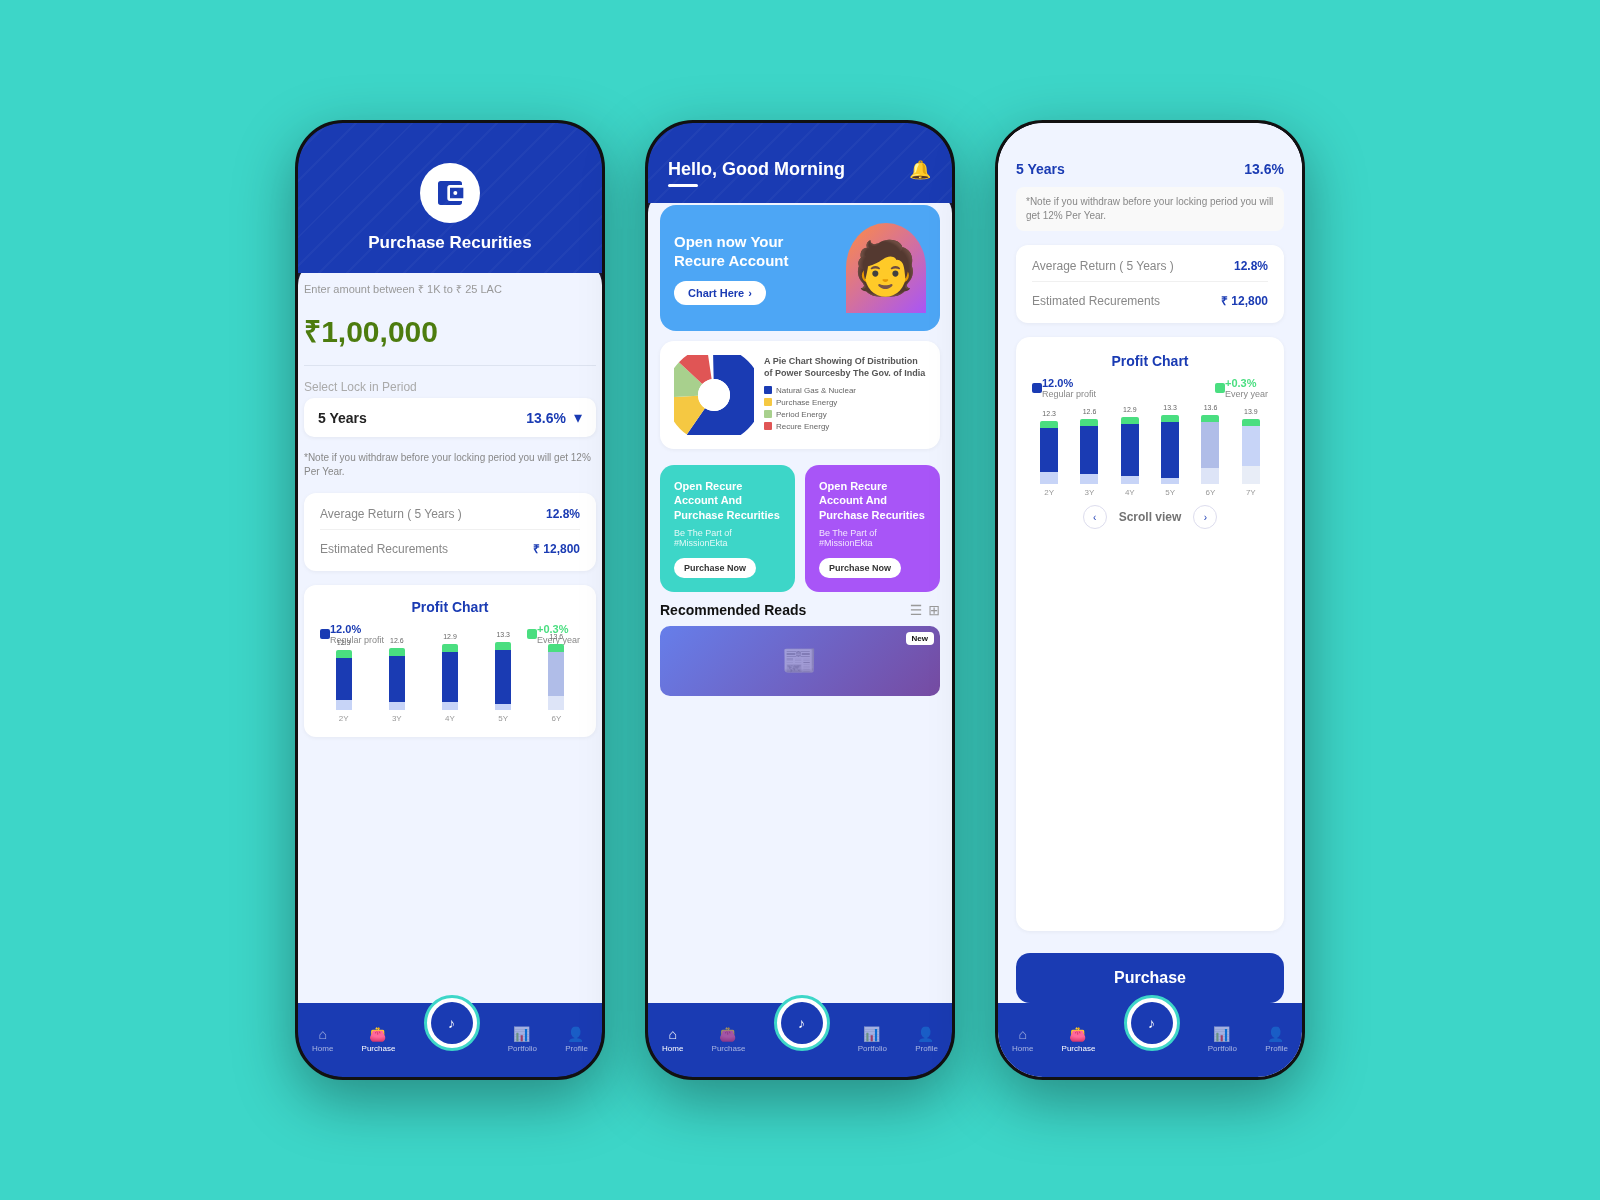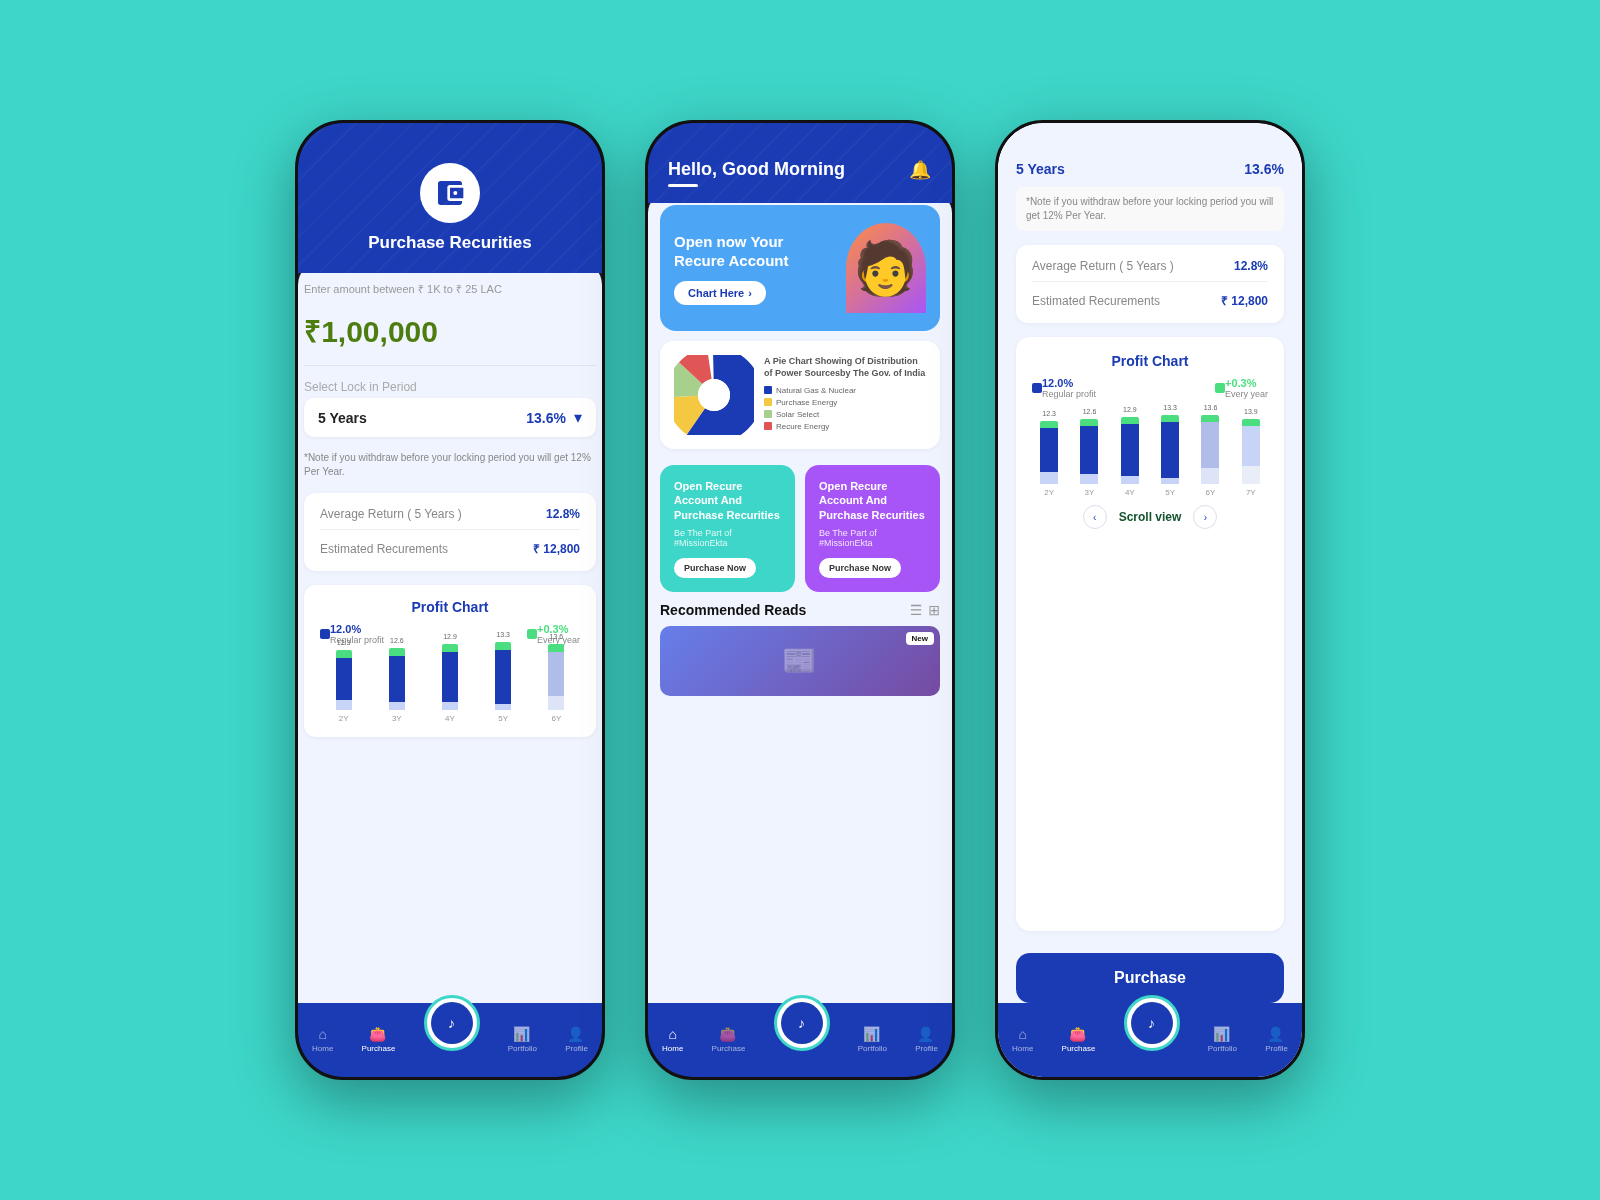--- a/index.html
+++ b/index.html
@@ -359,21 +359,21 @@
     .scroll-arrow {
       width: 24px; height: 24px;
       border-radius: 50%;
       background: white;
       border: 1px solid #dde;
       display: flex; align-items: center; justify-content: center;
       font-size: 10px;
       color: #1a3bb3;
       cursor: pointer;
     }
-    .scroll-text { color: #14532d; font-size: 12px; font-weight: 600; }
+    .scroll-text { color: #737373; font-size: 12px; font-weight: 600; }
     .purchase-btn {
       background: #1a3bb3;
       color: white;
       border: none;
       border-radius: 14px;
       padding: 16px;
       font-size: 16px;
       font-weight: 700;
       text-align: center;
       cursor: pointer;
@@ -565,21 +565,21 @@
           <div class="pie-legend-item">
             <div class="pie-dot" style="background:#1a3bb3;"></div>
             <span class="pie-legend-text">Natural Gas &amp; Nuclear</span>
           </div>
           <div class="pie-legend-item">
             <div class="pie-dot" style="background:#f5c842;"></div>
             <span class="pie-legend-text">Purchase Energy</span>
           </div>
           <div class="pie-legend-item">
             <div class="pie-dot" style="background:#a8d08d;"></div>
-            <span class="pie-legend-text">Solar Select</span>
+            <span class="pie-legend-text">Period Energy</span>
           </div>
           <div class="pie-legend-item">
             <div class="pie-dot" style="background:#e05555;"></div>
             <span class="pie-legend-text">Recure Energy</span>
           </div>
         </div>
       </div>
 
       <div class="cards-row">
         <div class="promo-card teal">

